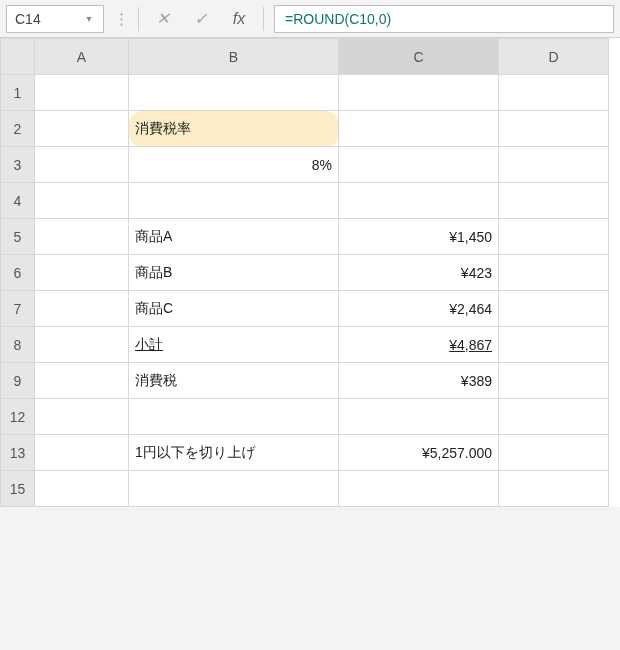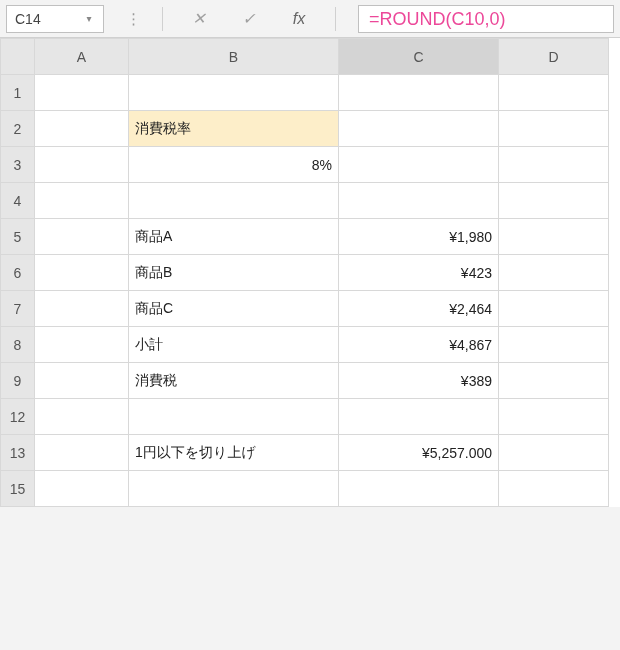--- a/index.html
+++ b/index.html
@@ -12,21 +12,21 @@
     height: 650px;
     overflow: hidden;
   }
   .formula-bar {
     display: flex;
     align-items: center;
     background: #f3f3f3;
     border-bottom: 1px solid #d0d0d0;
     height: 38px;
     padding: 4px 6px;
-    gap: 22px;
+    gap: 10px;
   }
   .name-box {
     width: 98px;
     height: 28px;
     background: #fff;
     border: 1px solid #c0c0c0;
     padding: 2px 8px;
     display: flex;
     align-items: center;
     justify-content: space-between;
@@ -68,23 +68,23 @@
     font-style: italic;
     font-family: Liberation Sans, sans-serif;
   }
   .formula-input {
     flex: 1;
     height: 28px;
     background: #fff;
     border: 1px solid #c0c0c0;
     padding: 2px 10px;
     display: flex;
-    align-items: flex-end;
-    font-size: 18px;
-    color: #ec4899;
+    align-items: center;
+    font-size: 14px;
+    color: #0f766e;
   }
   .sheet {
     background: #fff;
     position: relative;
   }
   table {
     border-collapse: collapse;
     table-layout: fixed;
   }
   th, td {
@@ -100,22 +100,22 @@
     background: #e6e6e6;
     color: #555;
     font-size: 14px;
     text-align: center;
   }
   th.corner { background: #e6e6e6; }
   th.rowhdr { width: 34px; }
   td.colB { text-align: left; color: #222; }
   td.colC { text-align: right; color: #222; }
   td.colA, td.colD { }
-  .highlight-b2 { background: #fdeec9 !important; }
-  .bt-top { border-top: 1.5px solid #222 !important; }
+  .highlight-b2 { background: #fdeec9 !important; border-radius: 13px; }
+  .bt-top { border-top: 1.5px solid #222 !important; text-decoration: underline; }
   .sel {
     position: relative;
     outline: 2px solid #1a7a45;
     outline-offset: -1px;
   }
   .sel::after {
     content: "";
     position: absolute;
     right: -3px;
     bottom: -3px;
@@ -189,21 +189,21 @@
     <th class="rowhdr">4</th>
     <td class="colA"></td>
     <td class="colB"></td>
     <td class="colC"></td>
     <td class="colD"></td>
   </tr>
   <tr>
     <th class="rowhdr">5</th>
     <td class="colA"></td>
     <td class="colB">商品A</td>
-    <td class="colC">¥1,980</td>
+    <td class="colC">¥1,450</td>
     <td class="colD"></td>
   </tr>
   <tr>
     <th class="rowhdr">6</th>
     <td class="colA"></td>
     <td class="colB">商品B</td>
     <td class="colC">¥423</td>
     <td class="colD"></td>
   </tr>
   <tr>

